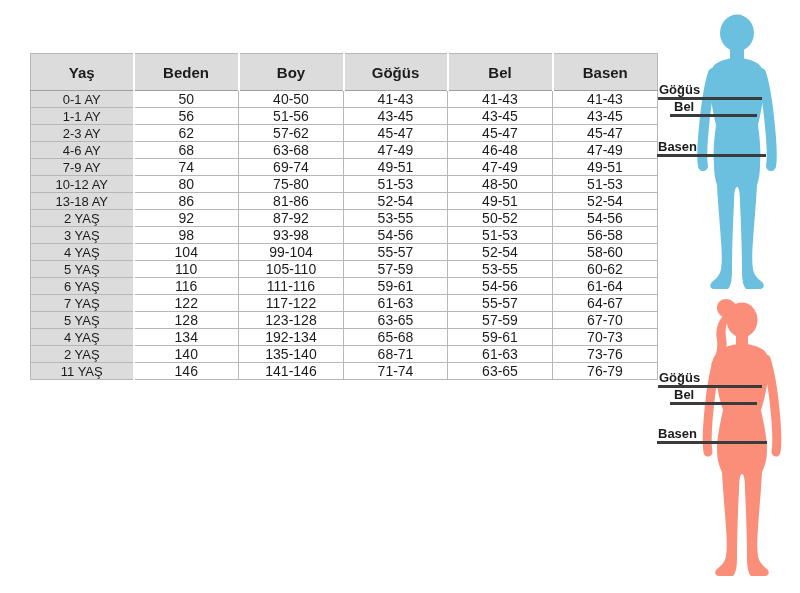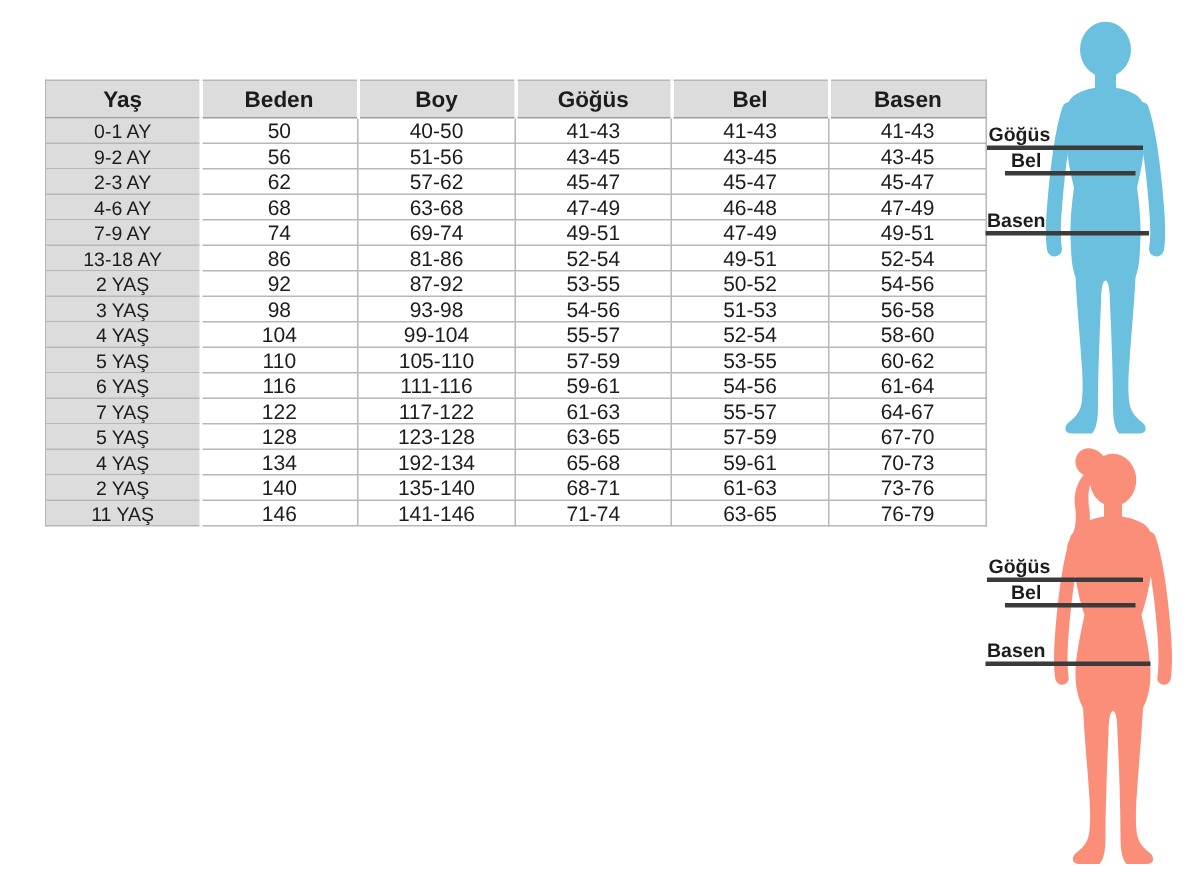--- a/index.html
+++ b/index.html
@@ -18,21 +18,21 @@
   
   table.size-table{
     position:absolute;left:30px;top:53px;width:627px;
     border-collapse:collapse;table-layout:fixed;background:#fff;
   }
   table.size-table th, table.size-table td{
     border:1px solid var(--border-color);
     text-align:center;vertical-align:middle;
     white-space:nowrap;overflow:hidden;
   }
-  table.size-table thead tr{height:25px;}
+  table.size-table thead tr{height:37px;}
   table.size-table tbody tr{height:17px;}
   table.size-table th{
     background:var(--header-bg);
     font-size:15px;font-weight:bold;
     border-left:2px solid #7f1d1d;border-right:2px solid #ffffff;
     border-bottom:1px solid #9e9e9e;
   }
   table.size-table th:first-child{border-left:1px solid var(--border-color);}
   table.size-table th:last-child{border-right:1px solid var(--border-color);}
   table.size-table td{font-size:14px;}
@@ -91,21 +91,21 @@
     <tbody>
         <tr>
           <td class="age">0-1 AY</td>
           <td>50</td>
           <td>40-50</td>
           <td>41-43</td>
           <td>41-43</td>
           <td>41-43</td>
         </tr>
         <tr>
-          <td class="age">9-2 AY</td>
+          <td class="age">1-1 AY</td>
           <td>56</td>
           <td>51-56</td>
           <td>43-45</td>
           <td>43-45</td>
           <td>43-45</td>
         </tr>
         <tr>
           <td class="age">2-3 AY</td>
           <td>62</td>
           <td>57-62</td>
@@ -121,20 +121,28 @@
           <td>46-48</td>
           <td>47-49</td>
         </tr>
         <tr>
           <td class="age">7-9 AY</td>
           <td>74</td>
           <td>69-74</td>
           <td>49-51</td>
           <td>47-49</td>
           <td>49-51</td>
+        </tr>
+        <tr>
+          <td class="age">10-12 AY</td>
+          <td>80</td>
+          <td>75-80</td>
+          <td>51-53</td>
+          <td>48-50</td>
+          <td>51-53</td>
         </tr>
         <tr>
           <td class="age">13-18 AY</td>
           <td>86</td>
           <td>81-86</td>
           <td>52-54</td>
           <td>49-51</td>
           <td>52-54</td>
         </tr>
         <tr>

